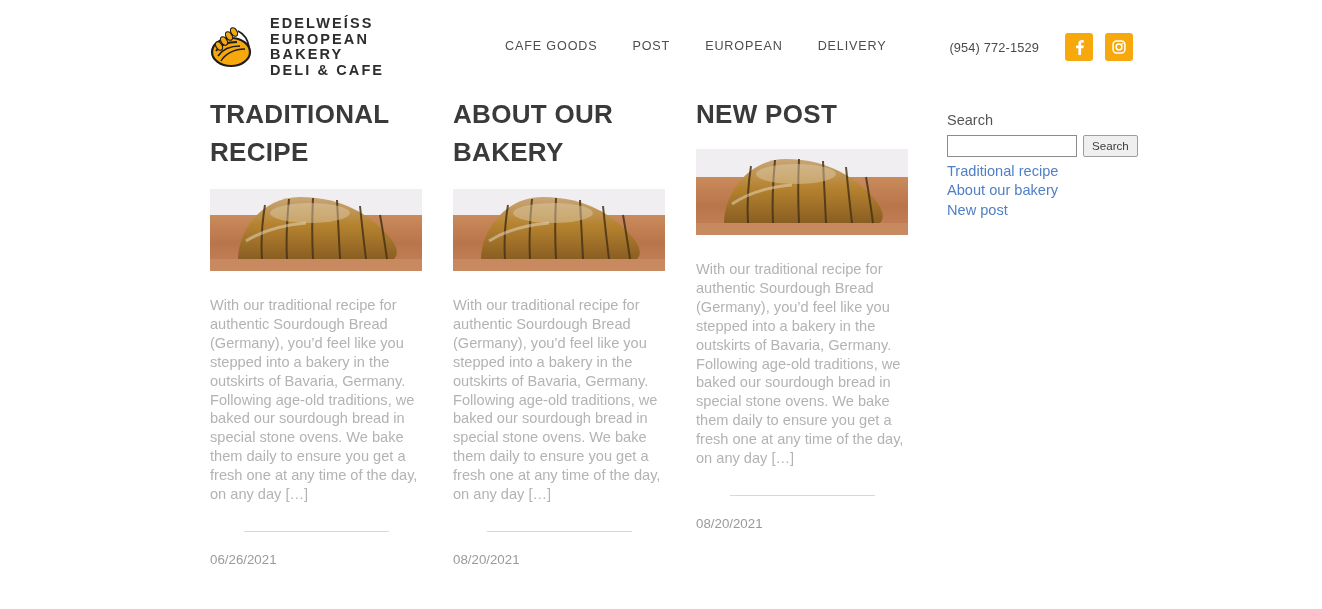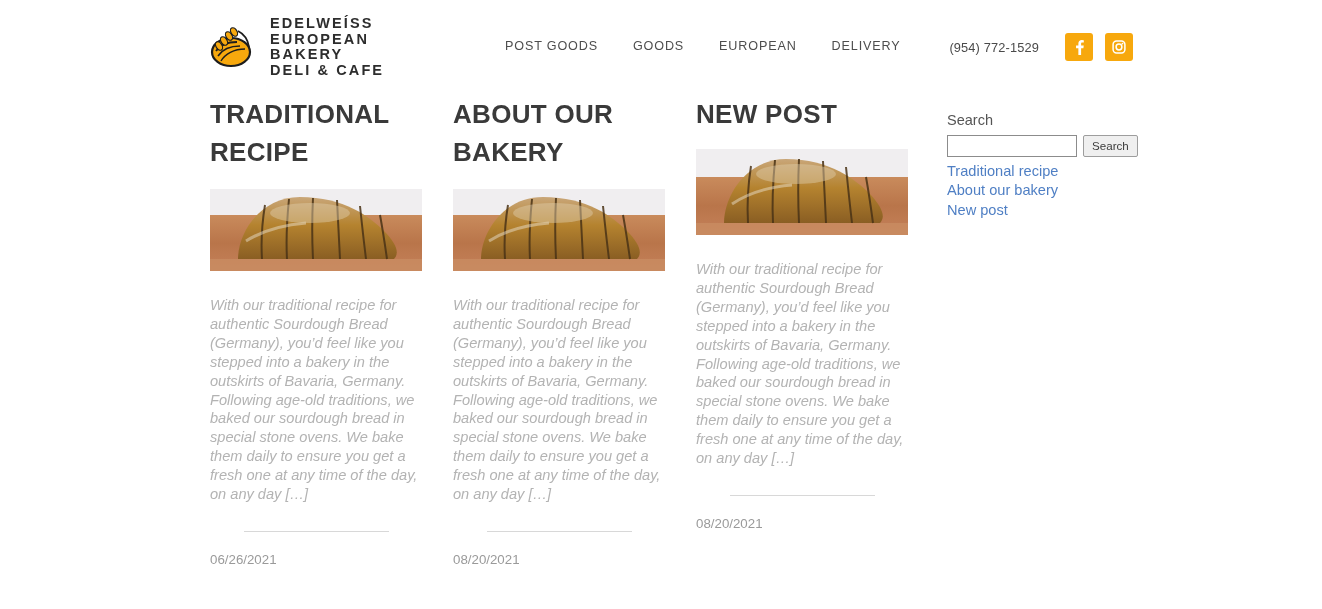--- a/index.html
+++ b/index.html
@@ -142,21 +142,20 @@
   .post-1 .post-thumb,
   .post-2 .post-thumb { margin-top: 18px; }
   .post-3 .post-thumb { margin-top: 16px; }
 
   .post-excerpt {
     margin: 0;
     font-size: 14.6px;
     line-height: 18.9px;
     color: #b3b3b3;
     font-family: "Liberation Sans", sans-serif;
-    font-style: italic;
   }
   .post-1 .post-excerpt,
   .post-2 .post-excerpt { margin-top: 25px; }
   .post-3 .post-excerpt { margin-top: 25px; }
 
   .post-divider {
     width: 145px;
     height: 1px;
     background: #d8d8d8;
     border: 0;
@@ -250,22 +249,22 @@
         <ellipse cx="11" cy="23" rx="3" ry="4.6" transform="rotate(-32 11 23)"></ellipse>
       </g>
     </svg>
     <span class="brand-text">EDELWEÍSS
 EUROPEAN
 BAKERY
 DELI &amp; CAFE</span>
   </a>
 
   <nav class="main-nav">
-    <a class="nav-link" href="#">POST GOODS</a>
-    <a class="nav-link" href="#">GOODS</a>
+    <a class="nav-link" href="#">CAFE GOODS</a>
+    <a class="nav-link" href="#">POST</a>
     <a class="nav-link" href="#">EUROPEAN</a>
     <a class="nav-link" href="#">DELIVERY</a>
   </nav>
 
   <div class="header-right">
     <a class="phone" href="#">(954) 772-1529</a>
 
     <a class="social-btn" href="#">
       <svg width="16" height="16" viewBox="0 0 16 16">
         <path d="M10.1 16V9.2h2.3l.35-2.65H10.1V4.86c0-.77.21-1.29 1.31-1.29h1.4V1.2A18.6 18.6 0 0 0 10.77 1C8.75 1 7.37 2.24 7.37 4.52v2.03H5.05V9.2h2.32V16z" fill="#ffffff"></path>

